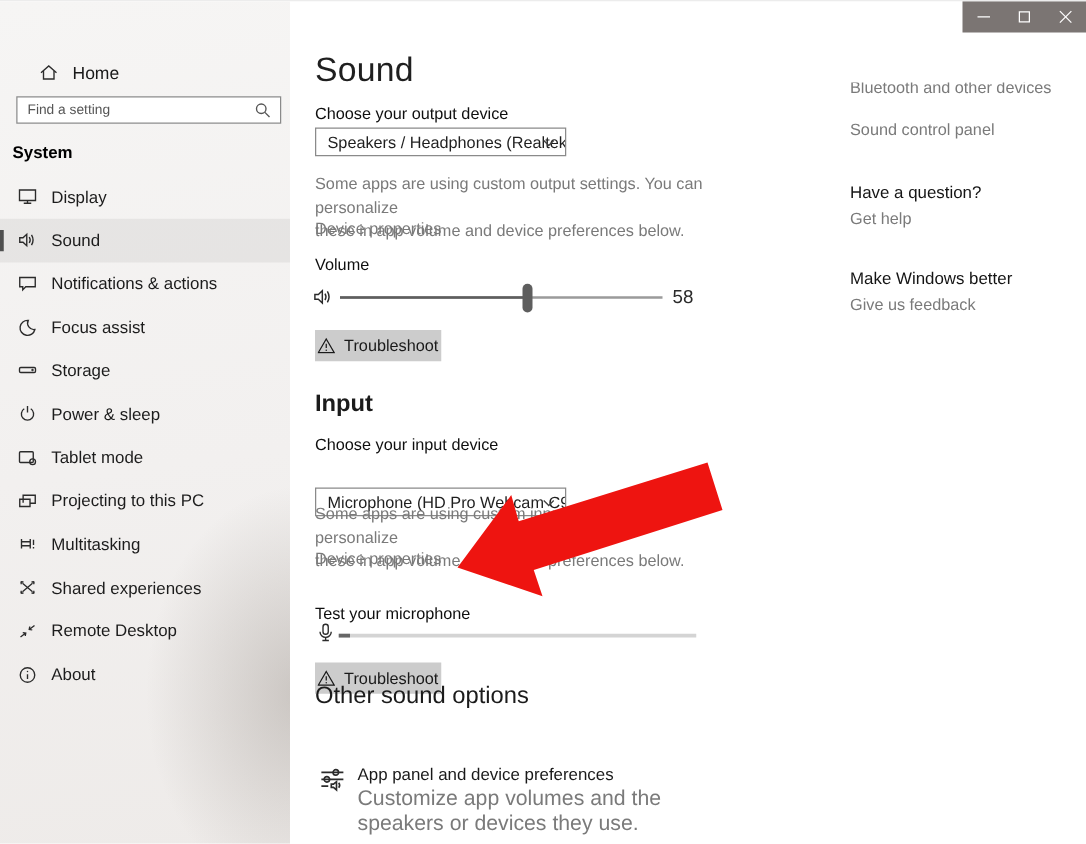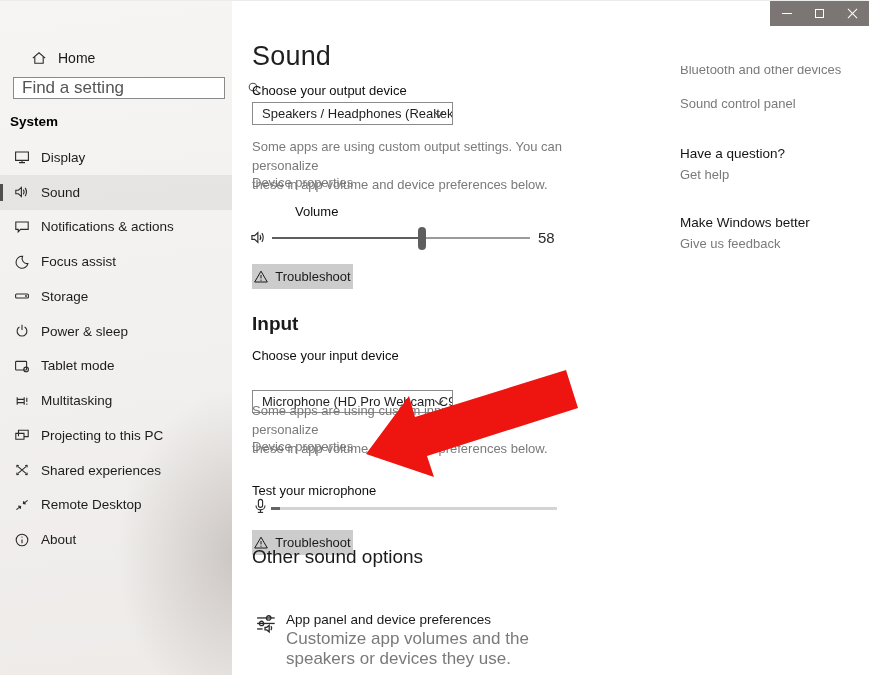--- a/index.html
+++ b/index.html
@@ -49,21 +49,21 @@
     font-size: 14px; color: #191919; cursor: default;
   }
   .search-box {
     position: absolute; left: 13px; top: 76px;
     width: 212px; height: 22px;
     background: #fff; border: 1px solid #8a8a8a;
     display: flex; align-items: center;
   }
   .search-box input {
     flex: 1; border: none; outline: none; background: transparent;
-    font-family: inherit; font-size: 17px; color: #333; padding: 0 4px 0 8px;
+    font-family: inherit; font-size: 11px; color: #333; padding: 0 4px 0 8px;
   }
   .search-box input::placeholder { color: #555; opacity: 1; }
   .search-glyph { margin-right: 7px; display: flex; }
   .sys-label {
     position: absolute; left: 10px; top: 113px;
     font-size: 13.5px; font-weight: bold; color: #000;
   }
   .nav { position: absolute; left: 0; top: 139px; right: 0; }
   .nav-item {
     position: relative; height: 34.75px;
@@ -209,31 +209,31 @@
       </div>
       <div class="nav-item">
         <svg class="icon16" viewBox="0 0 16 16" fill="none" stroke="#2b2b2b" stroke-width="1.1">
           <rect x="1.6" y="3.4" width="11" height="8.6" rx="0.8"></rect>
             <circle cx="12.1" cy="11.4" r="2.3"></circle>
         </svg>
         <span>Tablet mode</span>
       </div>
       <div class="nav-item">
         <svg class="icon16" viewBox="0 0 16 16" fill="none" stroke="#2b2b2b" stroke-width="1.1">
+          <path d="M4.5 9.2 V3.2 H14.2 V9.6 H10"></path>
+            <rect x="1.8" y="6.4" width="8.2" height="5.8"></rect>
+        </svg>
+        <span>Projecting to this PC</span>
+      </div>
+      <div class="nav-item">
+        <svg class="icon16" viewBox="0 0 16 16" fill="none" stroke="#2b2b2b" stroke-width="1.1">
           <path d="M3.2 4.2 V11.8 M10.2 4.2 V11.8 M3.2 6.4 H10.2 M3.2 9.6 H10.2"></path>
             <path d="M12.8 4.8 V9 M12.8 10.6 V11.8"></path>
         </svg>
         <span>Multitasking</span>
-      </div>
-      <div class="nav-item">
-        <svg class="icon16" viewBox="0 0 16 16" fill="none" stroke="#2b2b2b" stroke-width="1.1">
-          <path d="M4.5 9.2 V3.2 H14.2 V9.6 H10"></path>
-            <rect x="1.8" y="6.4" width="8.2" height="5.8"></rect>
-        </svg>
-        <span>Projecting to this PC</span>
       </div>
       <div class="nav-item">
         <svg class="icon16" viewBox="0 0 16 16" fill="none" stroke="#2b2b2b" stroke-width="1.1">
           <path d="M4 4.6 L12 11.4 M12 4.6 L4 11.4"></path>
           <path d="M2.6 3.4 l2.2 0.2 M2.8 3.3 l0.2 2.1 M13.4 3.4 l-2.2 0.2 M13.2 3.3 l-0.2 2.1 M2.6 12.6 l2.2 -0.2 M2.8 12.7 l0.2 -2.1 M13.4 12.6 l-2.2 -0.2 M13.2 12.7 l-0.2 -2.1"></path>
         </svg>
         <span>Shared experiences</span>
       </div>
       <div class="nav-item">
         <svg class="icon16" viewBox="0 0 16 16" fill="none" stroke="#2b2b2b" stroke-width="1.1">
@@ -259,21 +259,21 @@
   <div class="abs dropdown" style="left:252px; top:101px;">
     <span>Speakers / Headphones (Realtek...</span>
     <svg class="chev" width="10" height="7" viewBox="0 0 10 7" fill="none" stroke="#444" stroke-width="1.1">
       <path d="M1 1.4 L5 5.4 L9 1.4"></path>
     </svg>
   </div>
   <div class="abs gray-para" style="left:252px; top:136px; width:330px;">Some apps are using custom output settings. You can personalize
 these in app volume and device preferences below.</div>
   <div class="abs gray-link" style="left:252px; top:174px;">Device properties</div>
 
-  <div class="abs field-label" style="left:252px; top:203px;margin-left:43px;">Volume</div>
+  <div class="abs field-label" style="left:252px; top:203px;">Volume</div>
   <svg class="abs" style="left:250px; top:228px;" width="17" height="17" viewBox="0 0 16 16" fill="none" stroke="#2b2b2b" stroke-width="1.1">
     <path d="M1.8 6.2 H4.4 L7.4 3.4 V12.6 L4.4 9.8 H1.8 Z"></path>
       <path d="M9.4 5.6 Q10.9 8 9.4 10.4"></path>
       <path d="M11.2 3.9 Q13.7 8 11.2 12.1"></path>
   </svg>
   <div class="abs slider-track" style="left:272px; top:236px; width:258px;">
     <div class="slider-fill" style="width: 58%;"></div>
     <div class="slider-thumb" style="left: calc(58% - 4px);"></div>
   </div>
   <div class="abs slider-value" style="left:538px; top:228px;">58</div>

